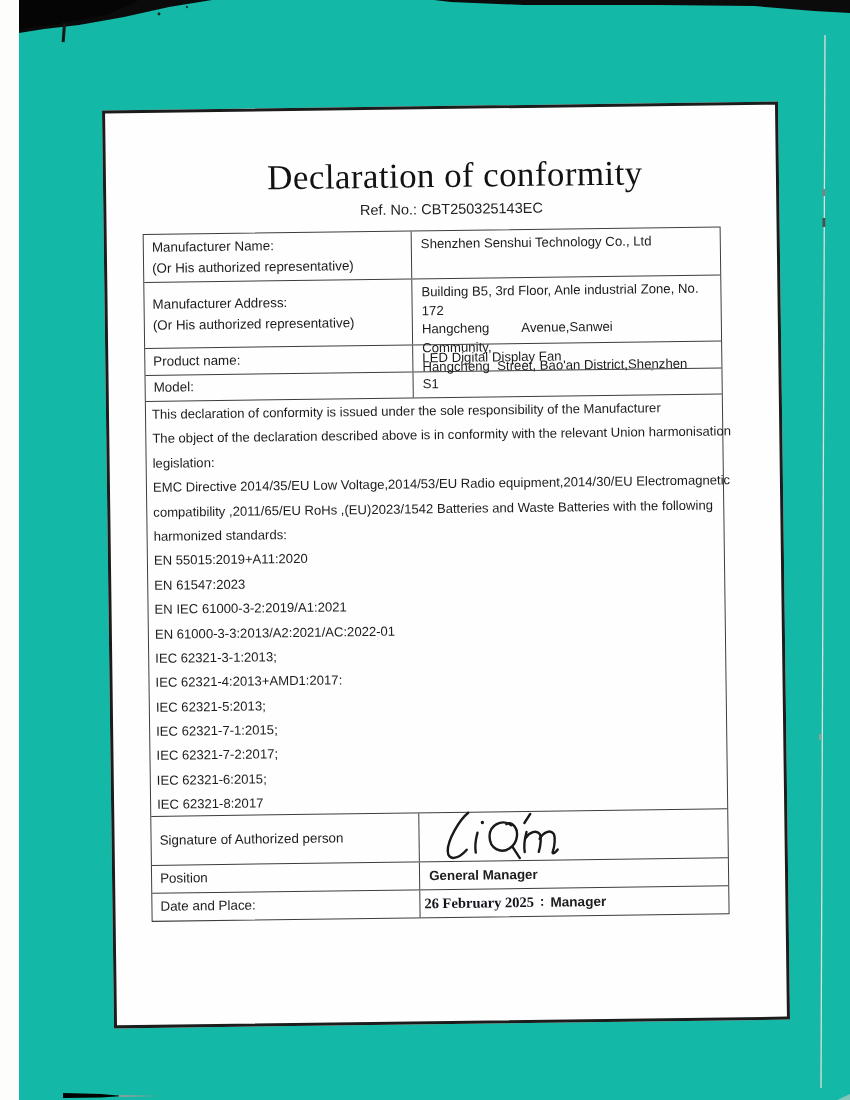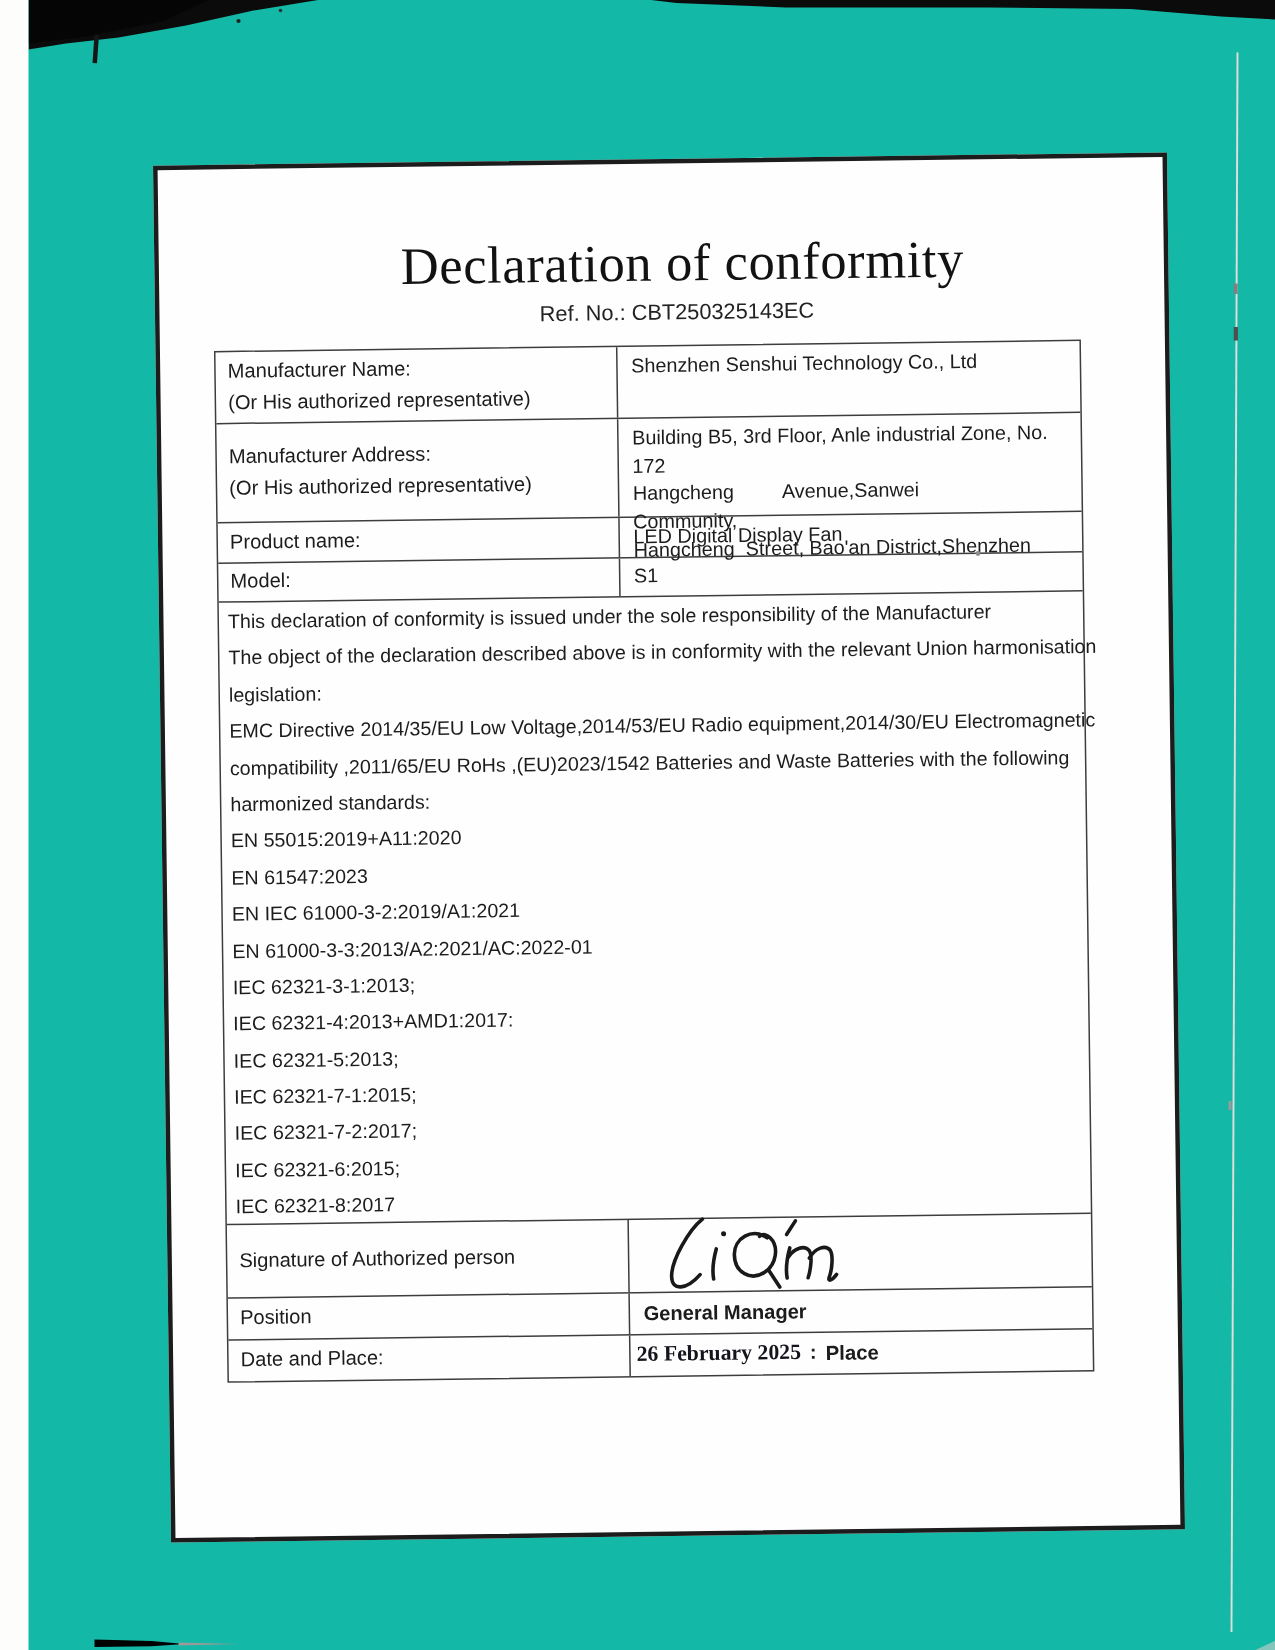--- a/index.html
+++ b/index.html
@@ -174,21 +174,21 @@
         <div class="t-row row-pos">
           <div class="t-label">Position</div>
           <div class="t-value pos-value">General Manager</div>
         </div>
 
         <div class="t-row row-date">
           <div class="t-label">Date and Place:</div>
           <div class="t-value date-value">
             <span class="date-serif">26 February 2025</span>
             <span class="date-sep">:</span>
-            <span class="date-place">Place</span>
+            <span class="date-place">Manager</span>
           </div>
         </div>
 
       </div>
     </div>
   </div>
 
   <svg class="artifacts" width="850" height="1100" viewBox="0 0 850 1100">
 
     <polygon points="0,0 193,0 150,7 105,17 60,25 25,29 0,33" fill="#0b0b0b"></polygon>

